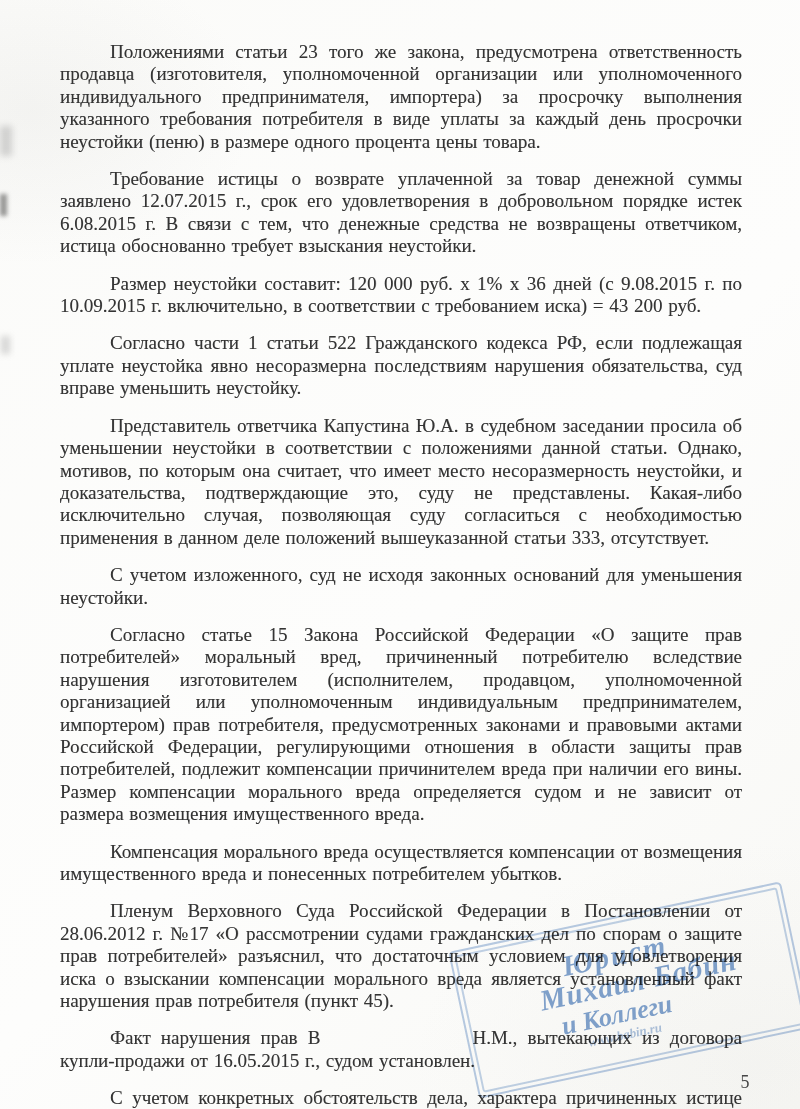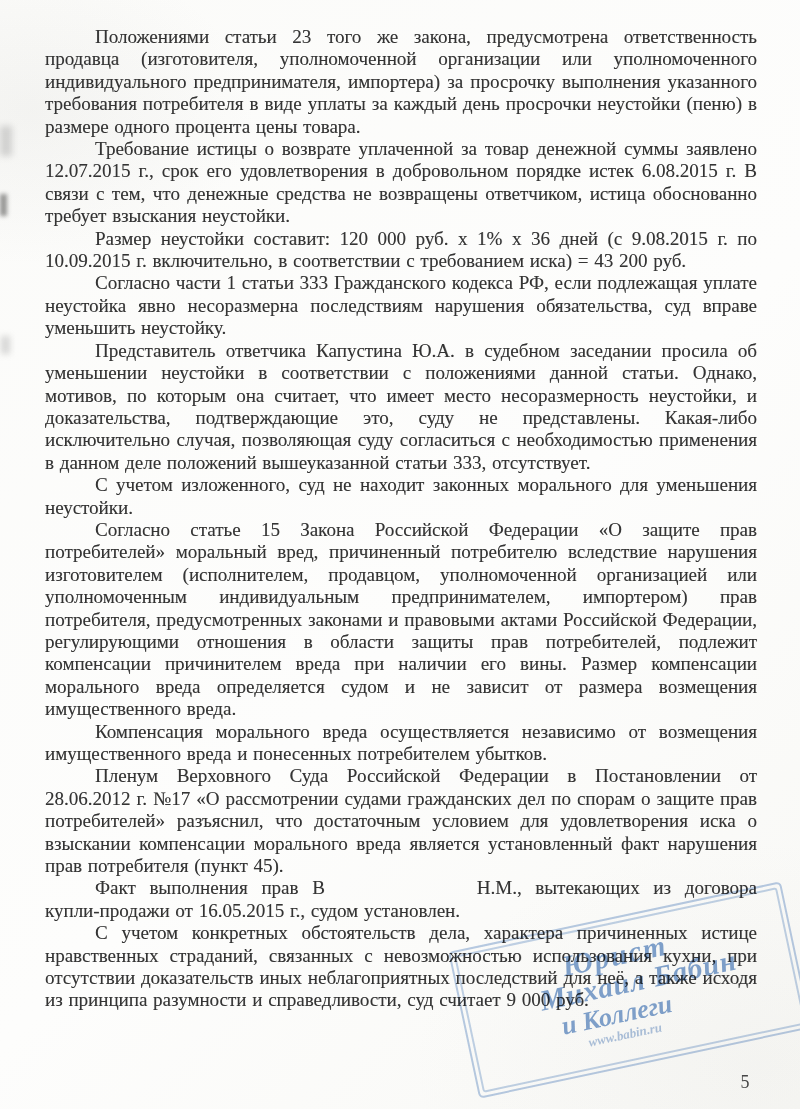--- a/index.html
+++ b/index.html
@@ -22,21 +22,21 @@
     width: 712px;
     z-index: 1;
     color: #343434;
     font-size: 19px;
     line-height: 22.4px;
     text-align: justify;
     text-shadow: 0.3px 0.3px 0.4px rgba(55,55,55,0.35);
     word-spacing: 1px;
   }
   .content p {
-    margin: 0;
+    margin: 15px;
     text-indent: 50px;
   }
   .redaction-gap {
     display: inline-block;
     width: 152px;
   }
   .stamp {
     position: absolute;
     left: 460px;
     top: 937px;
@@ -97,27 +97,27 @@
 <div class="page">
 
   <div class="smudge smudge-1"></div>
   <div class="smudge smudge-2"></div>
   <div class="smudge smudge-3"></div>
 
   <div class="content">
     <p>Положениями статьи 23 того же закона, предусмотрена ответственность продавца (изготовителя, уполномоченной организации или уполномоченного индивидуального предпринимателя, импортера) за просрочку выполнения указанного требования потребителя в виде уплаты за каждый день просрочки неустойки (пеню) в размере одного процента цены товара.</p>
     <p>Требование истицы о возврате уплаченной за товар денежной суммы заявлено 12.07.2015 г., срок его удовлетворения в добровольном порядке истек 6.08.2015 г. В связи с тем, что денежные средства не возвращены ответчиком, истица обоснованно требует взыскания неустойки.</p>
     <p>Размер неустойки составит: 120 000 руб. х 1% х 36 дней (с 9.08.2015 г. по 10.09.2015 г. включительно, в соответствии с требованием иска) = 43 200 руб.</p>
-    <p>Согласно части 1 статьи 333 Гражданского кодекса РФ, если подлежащая уплате неустойка явно несоразмерна последствиям нарушения обязательства, суд вправе уменьшить неустойку.</p>
+    <p>Согласно части 1 статьи 522 Гражданского кодекса РФ, если подлежащая уплате неустойка явно несоразмерна последствиям нарушения обязательства, суд вправе уменьшить неустойку.</p>
     <p>Представитель ответчика Капустина Ю.А. в судебном заседании просила об уменьшении неустойки в соответствии с положениями данной статьи. Однако, мотивов, по которым она считает, что имеет место несоразмерность неустойки, и доказательства, подтверждающие это, суду не представлены. Какая-либо исключительно случая, позволяющая суду согласиться с необходимостью применения в данном деле положений вышеуказанной статьи 333, отсутствует.</p>
-    <p>С учетом изложенного, суд не находит законных морального для уменьшения неустойки.</p>
+    <p>С учетом изложенного, суд не исходя законных оснований для уменьшения неустойки.</p>
     <p>Согласно статье 15 Закона Российской Федерации «О защите прав потребителей» моральный вред, причиненный потребителю вследствие нарушения изготовителем (исполнителем, продавцом, уполномоченной организацией или уполномоченным индивидуальным предпринимателем, импортером) прав потребителя, предусмотренных законами и правовыми актами Российской Федерации, регулирующими отношения в области защиты прав потребителей, подлежит компенсации причинителем вреда при наличии его вины. Размер компенсации морального вреда определяется судом и не зависит от размера возмещения имущественного вреда.</p>
-    <p>Компенсация морального вреда осуществляется независимо от возмещения имущественного вреда и понесенных потребителем убытков.</p>
+    <p>Компенсация морального вреда осуществляется компенсации от возмещения имущественного вреда и понесенных потребителем убытков.</p>
     <p>Пленум Верховного Суда Российской Федерации в Постановлении от 28.06.2012 г. №17 «О рассмотрении судами гражданских дел по спорам о защите прав потребителей» разъяснил, что достаточным условием для удовлетворения иска о взыскании компенсации морального вреда является установленный факт нарушения прав потребителя (пункт 45).</p>
-    <p><span>Факт выполнения прав В</span><span class="redaction-gap"></span><span>Н.М., вытекающих из договора купли-продажи от 16.05.2015 г., судом установлен.</span></p>
+    <p><span>Факт нарушения прав В</span><span class="redaction-gap"></span><span>Н.М., вытекающих из договора купли-продажи от 16.05.2015 г., судом установлен.</span></p>
     <p>С учетом конкретных обстоятельств дела, характера причиненных истице нравственных страданий, связанных с невозможностью использования кухни, при отсутствии доказательств иных неблагоприятных последствий для неё, а также исходя из принципа разумности и справедливости, суд считает 9 000 руб.</p>
   </div>
 
   <div class="stamp">
     <div class="stamp-frame">
       <div class="stamp-text stamp-l1">Юрист</div>
       <div class="stamp-text stamp-l2">Михаил Бабин</div>
       <div class="stamp-text stamp-l3">и Коллеги</div>
       <div class="stamp-text stamp-url">www.babin.ru</div>
     </div>

